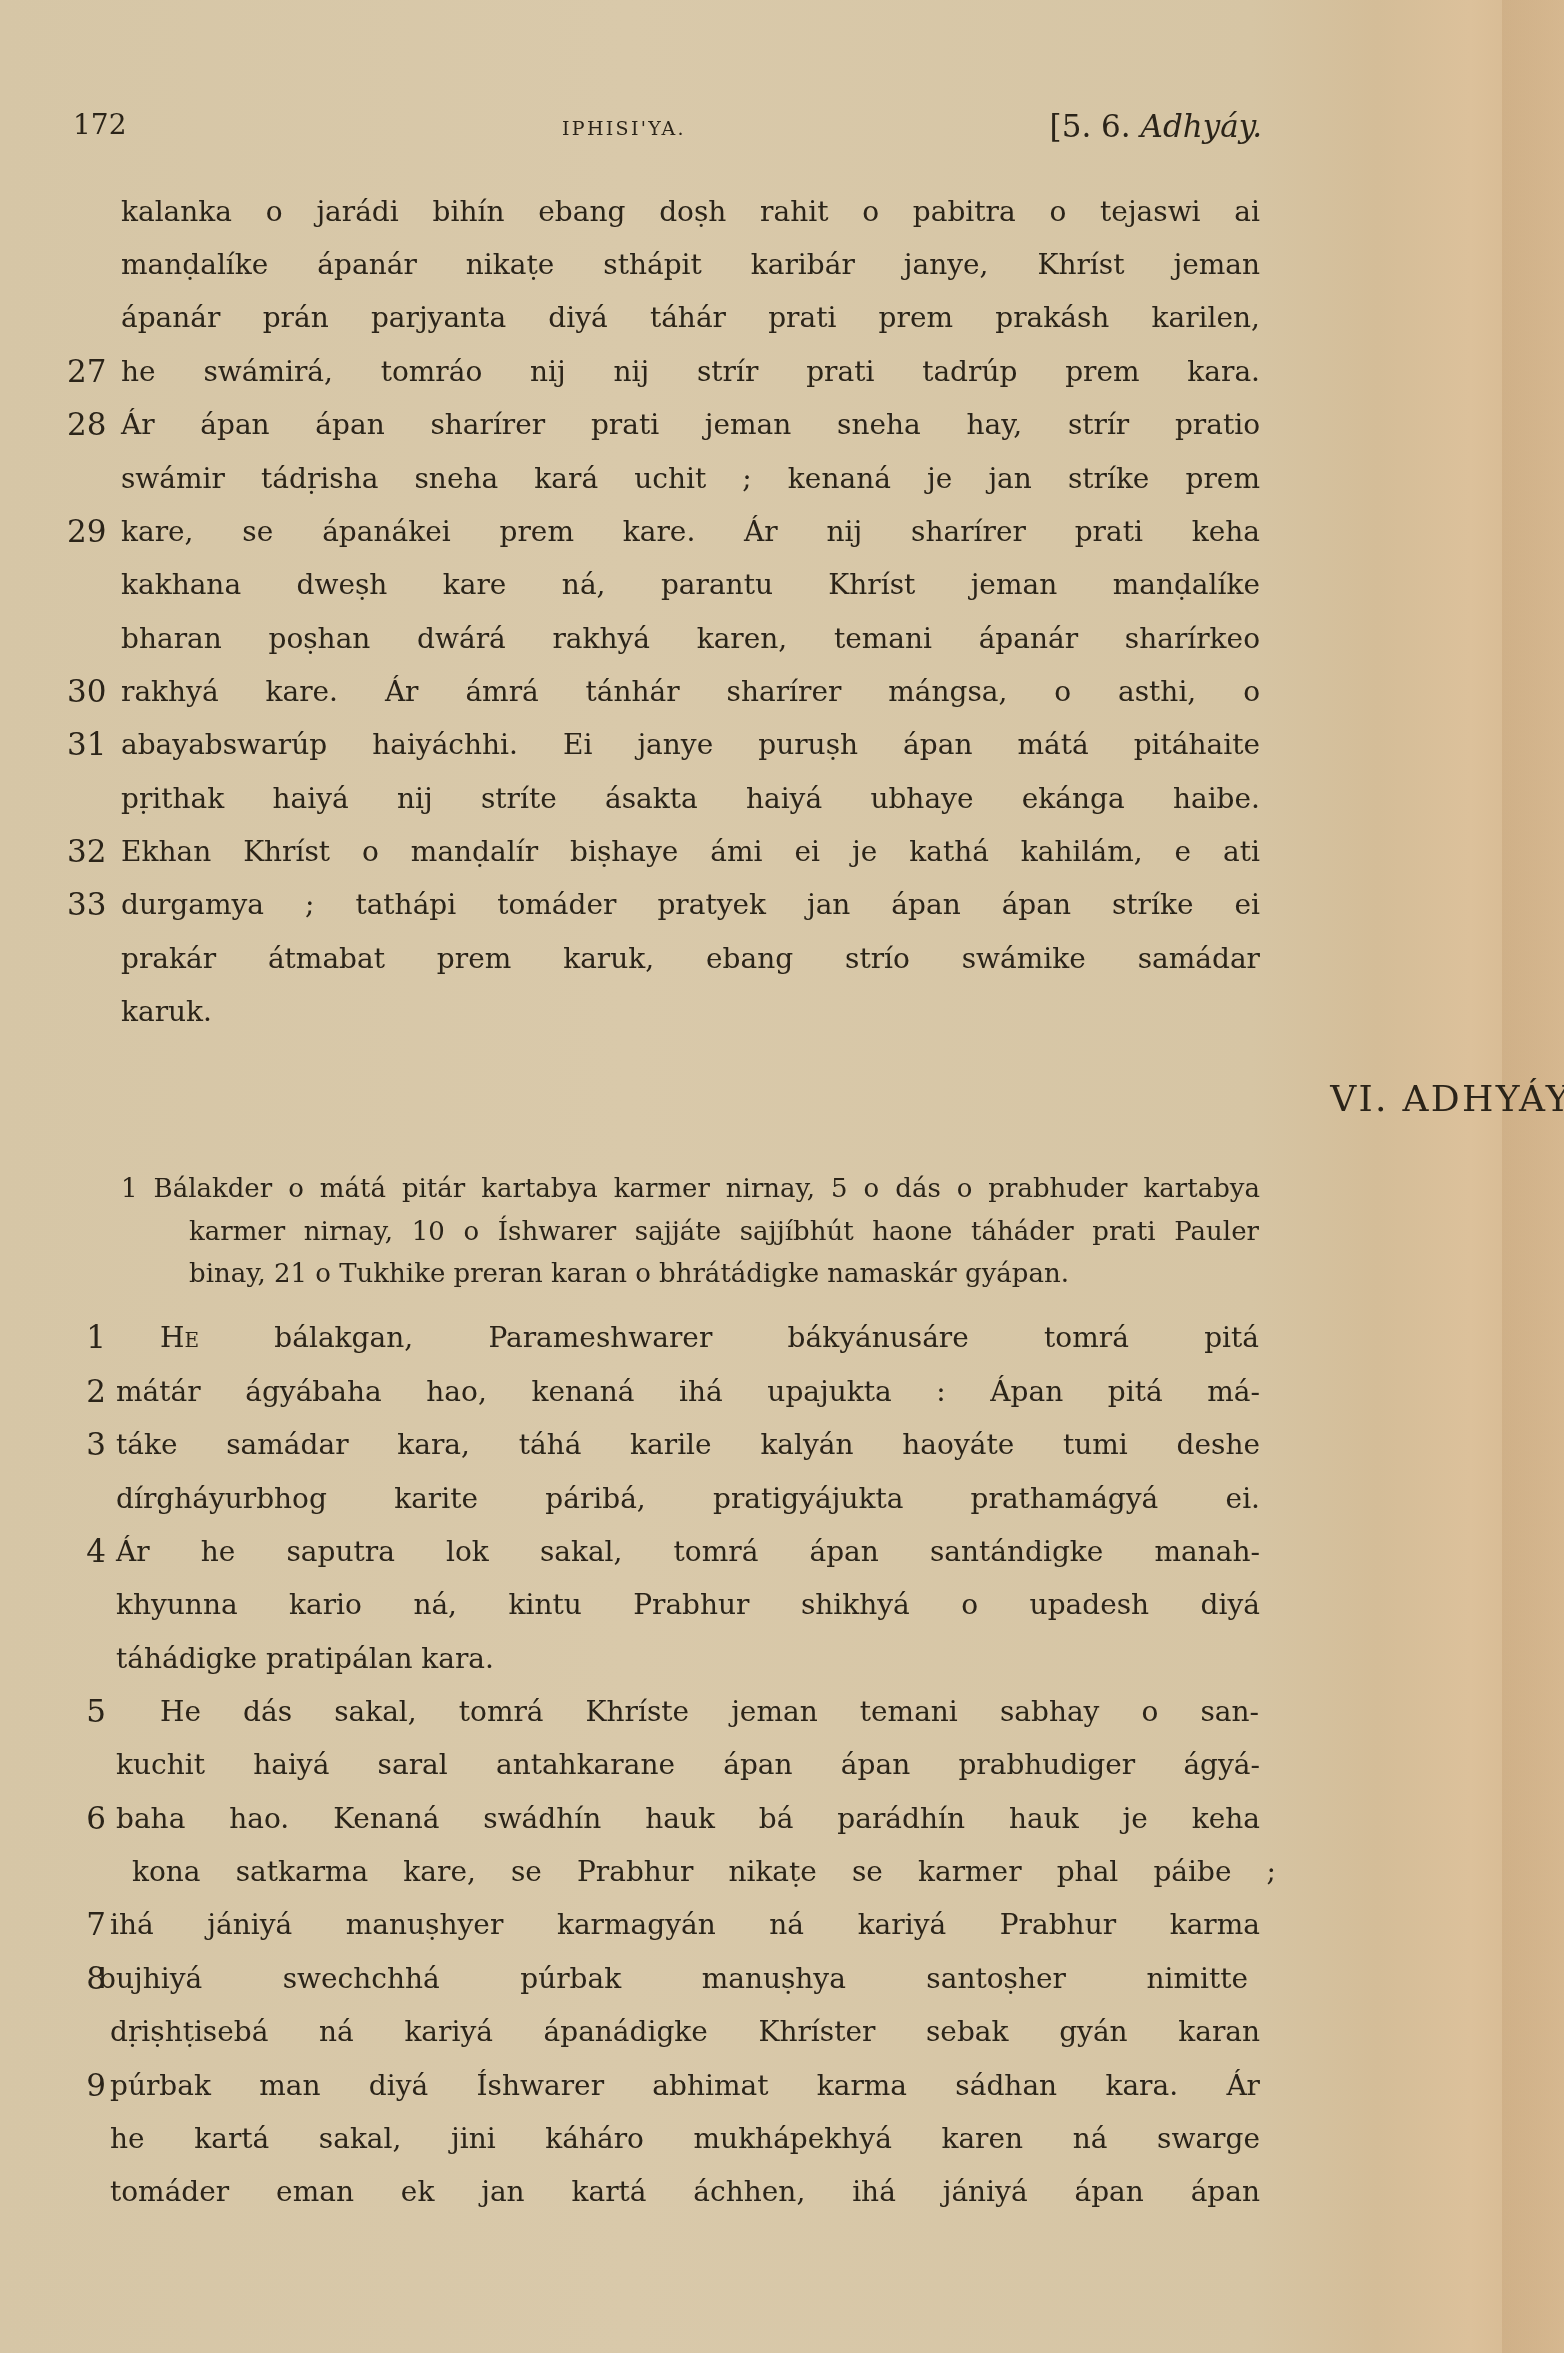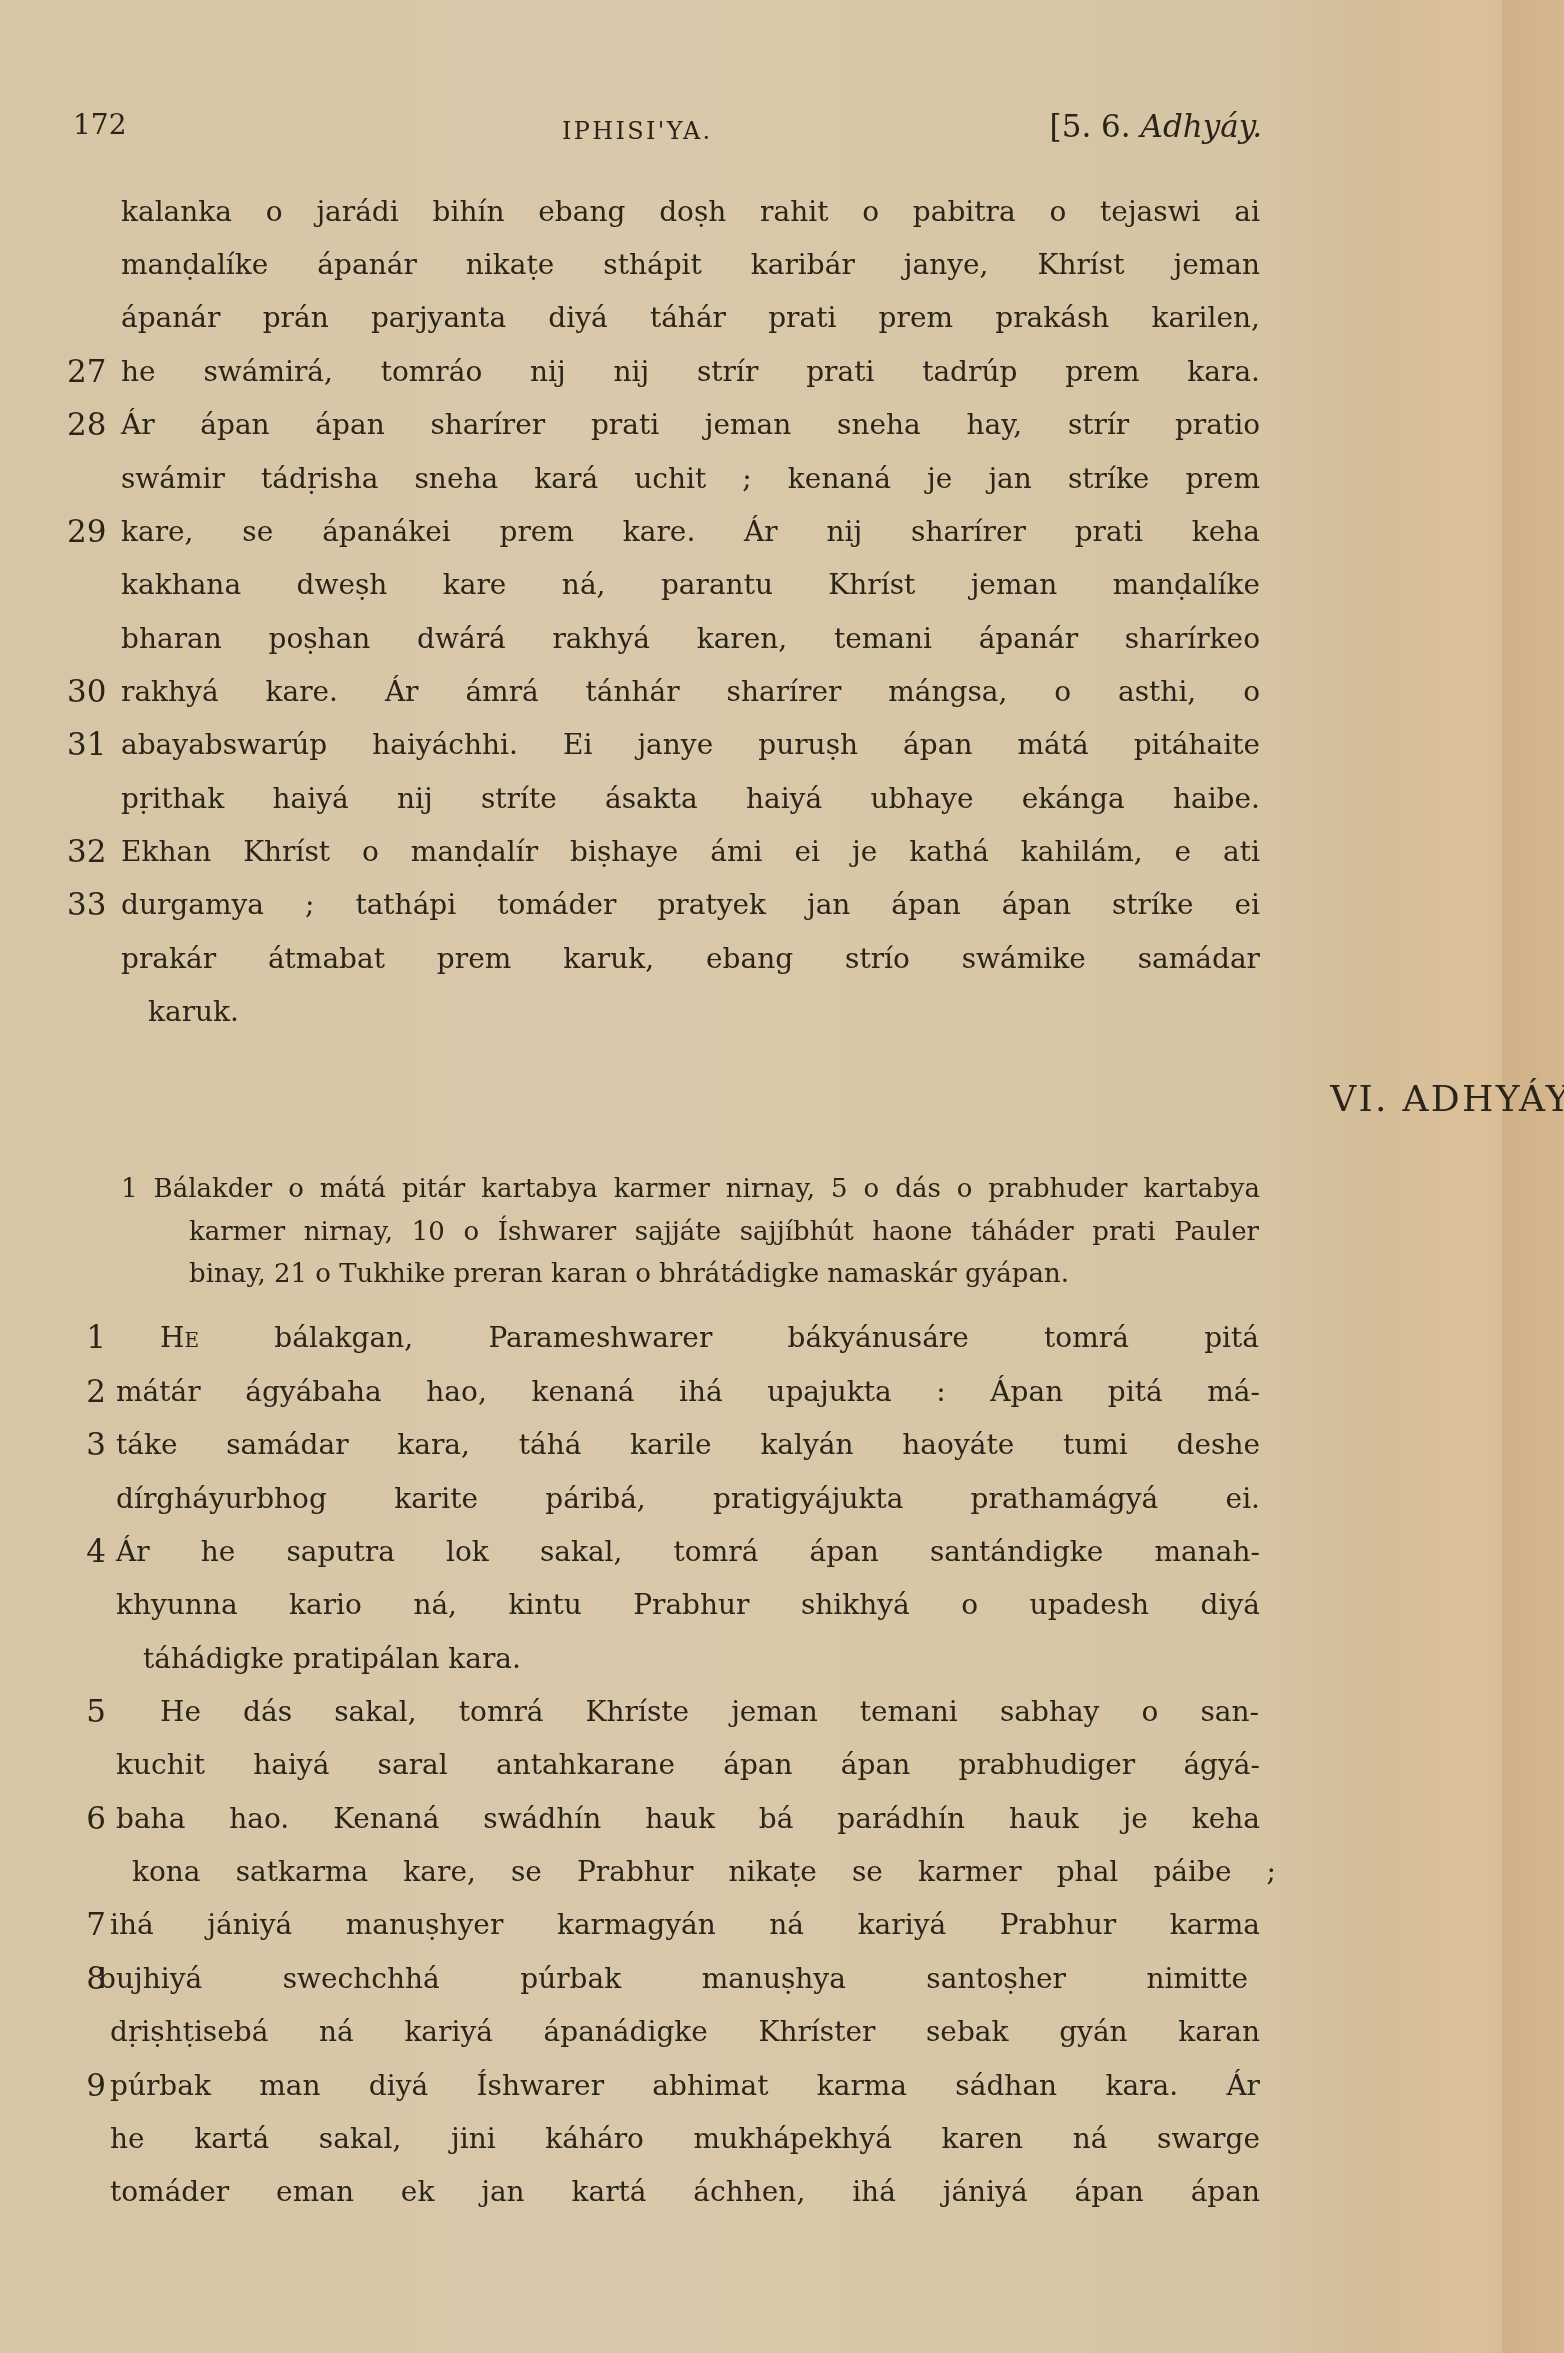--- a/index.html
+++ b/index.html
@@ -6,27 +6,27 @@
   body {
     width:1565px; height:2354px; overflow:hidden; position:relative;
     background: linear-gradient(90deg, #d6c6a6 0%, #d9c9aa 40%, #d6c5a4 80%, #d4bd98 88%, #dcc19b 94%, #d2b48c 100%);
     font-family: "DejaVu Serif", "Liberation Serif", serif;
     color:#2b2419;
   }
   .page-edge { position:absolute; top:0; bottom:0; left:1502px; width:63px;
     background: linear-gradient(90deg, rgba(180,140,95,0.25), rgba(220,190,150,0.4)); }
   .header { position:absolute; top:108px; left:69px; width:1193px; height:47px; }
   .header .pg { position:absolute; left:4px; top:0; font-size:28px; }
-  .header .run { position:absolute; left:493px; top:9.4px; font-size:24px; letter-spacing:2.3px; }
+  .header .run { position:absolute; left:493px; top:9.4px; font-size:19px; letter-spacing:2.3px; }
   .header .ref { position:absolute; right:0; top:0; font-size:31px; }
   .header .ref i { font-style:italic; }
   .body { position:absolute; left:0; top:0; }
   .line { position:absolute; left:121px; width:1139px; height:53px; font-size:28px; line-height:53px;
     white-space:nowrap; text-align:justify; text-align-last:justify; }
-  .line.last { text-align-last:left;margin-left:27px; }
+  .line.last { text-align-last:left; }
   .vnum { position:absolute; left:67px; width:39px; text-align:right; font-size:31px; line-height:53px; }
   .chapter { position:absolute; top:1078px; left:0; width:1565px; text-align:right; font-size:36px; letter-spacing:2.3px; padding-left:16px; }
   .chapter span { margin-left:-125px; }
   .summary .sline { position:absolute; font-size:26px; line-height:42px; white-space:nowrap;
     text-align:justify; text-align-last:justify; }
   .summary .sline.last { text-align-last:left; }
   .sc { font-variant: small-caps; }
 </style>
 </head>
 <body>

